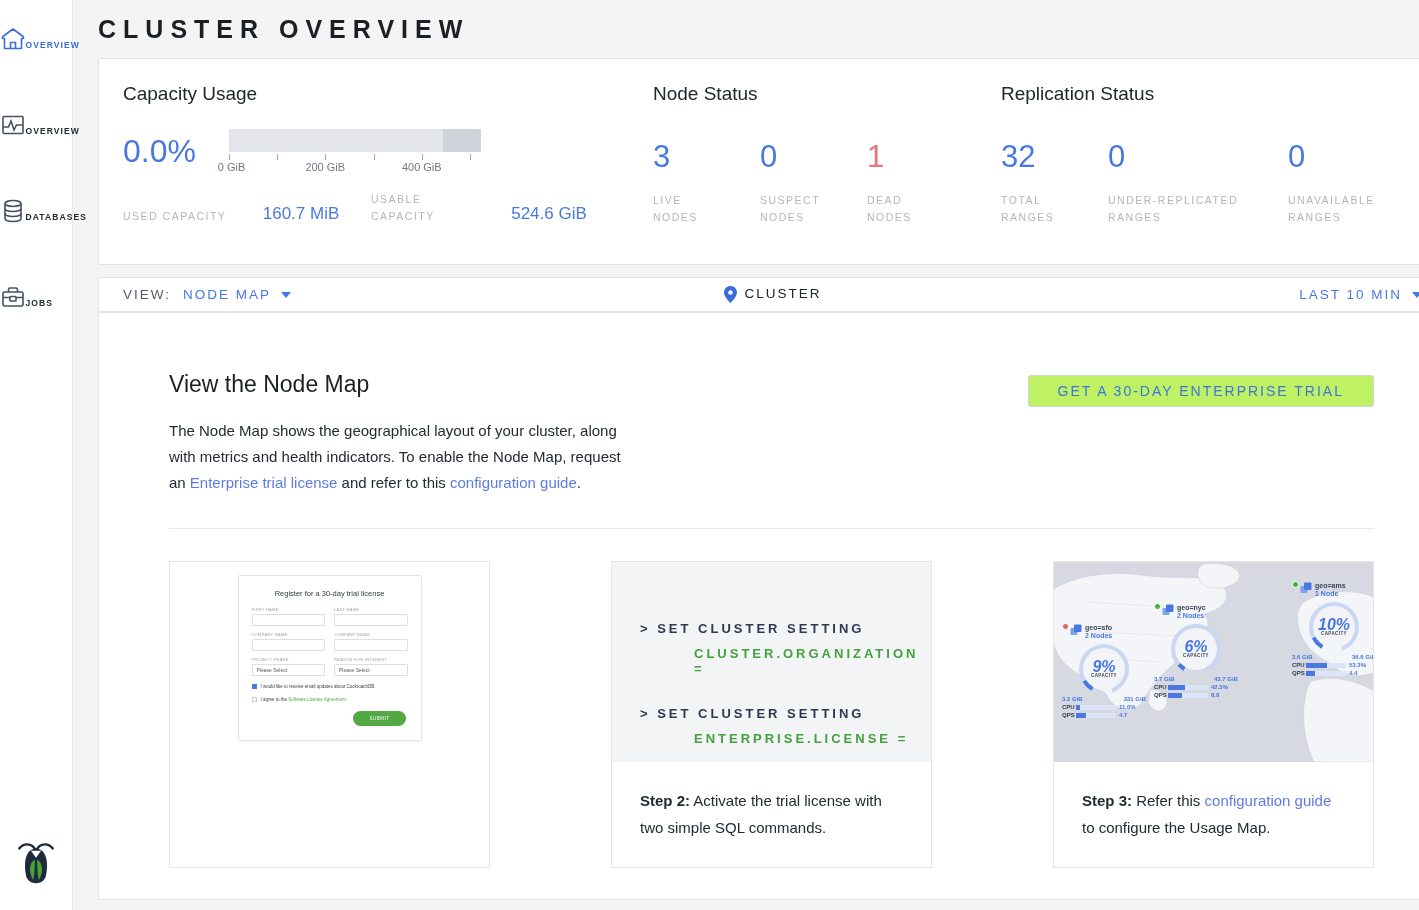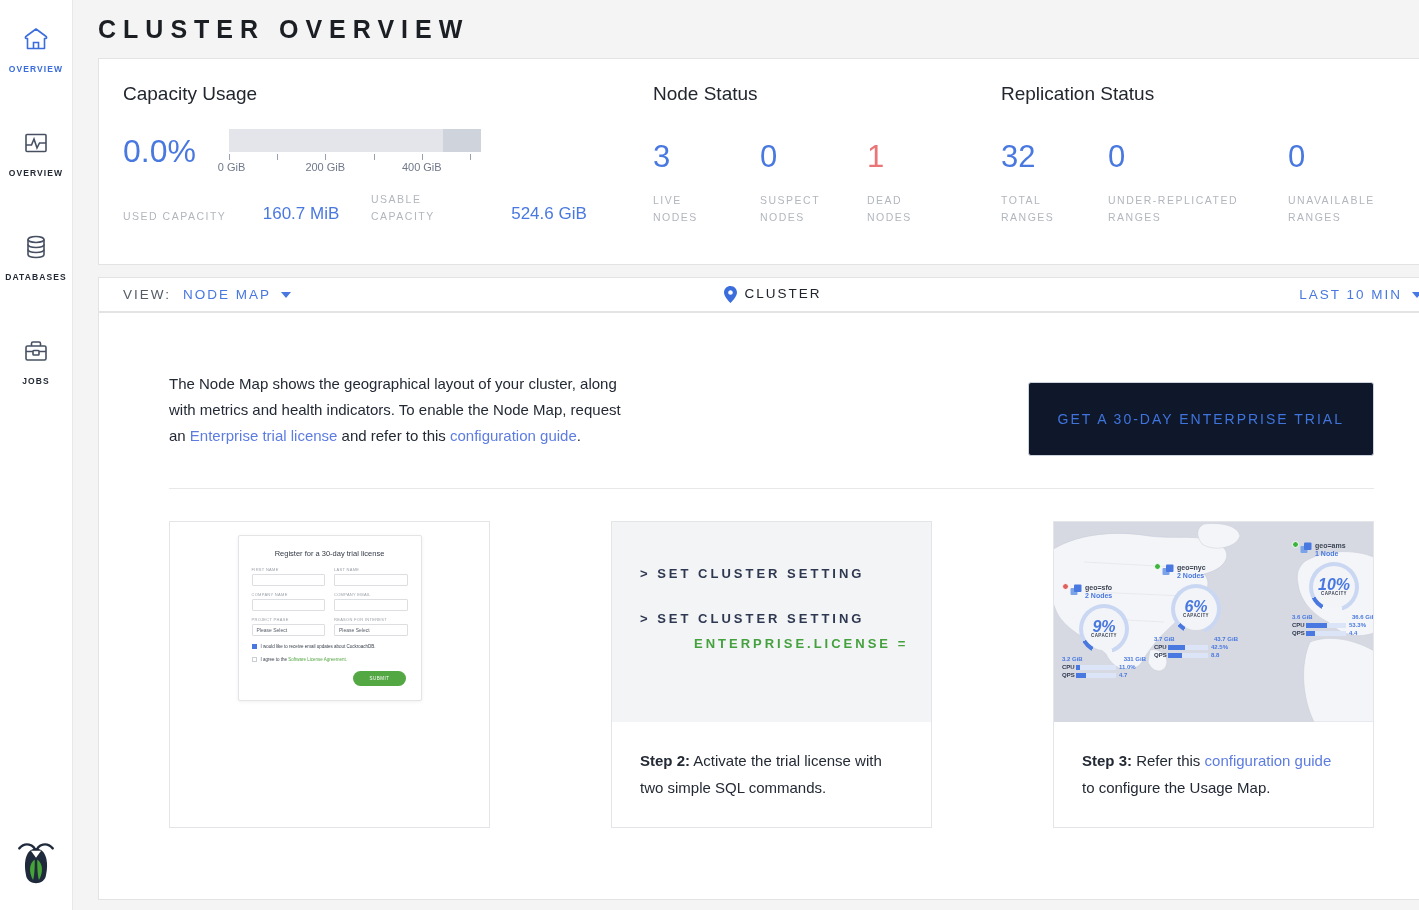--- a/index.html
+++ b/index.html
@@ -3,21 +3,21 @@
 <meta charset="utf-8">
 <style>
   * { margin:0; padding:0; box-sizing:border-box; }
   html,body { width:1419px; height:910px; overflow:hidden; background:#f4f4f5;
     font-family:"Liberation Sans", sans-serif; color:#242a35; }
   .app { display:flex; width:1419px; height:910px; }
 
   
   .sidebar { width:73px; background:#ffffff; border-right:1px solid #e8e8ea;
     display:flex; flex-direction:column; align-items:center; flex-shrink:0; position:relative; }
-  .nav-item { margin-top:20px; width:73px; display:flex; flex-direction:column;
+  .nav-item { margin-top:20px; width:73px; display:flex; flex-direction:row;
     align-items:center; cursor:pointer; padding:6px 0 14px; }
   .nav-item svg { width:26px; height:26px; stroke:#475063; fill:none; stroke-width:1.6; }
   .nav-item .nav-label { margin-top:8px; font-size:8.5px; font-weight:bold;
     letter-spacing:1.1px; color:#242a35; }
   .nav-item.active svg { stroke:#3b6ddc; }
   .nav-item.active .nav-label { color:#3b6ddc; }
   .side-logo { position:absolute; bottom:14px; left:50%; transform:translateX(-50%); }
 
   
   .main { flex:1; padding:0 8px 0 25px; }
@@ -66,23 +66,23 @@
     display:flex; align-items:flex-start; color:#20242c; }
   .viewbar .center svg { margin-right:8px; }
   .viewbar .right { margin-left:auto; color:#4878e0; display:flex; align-items:center; cursor:pointer; }
 
   
   .mainpanel { margin-top:0; height:588px; padding:58px 72px 0 70px; position:relative; }
   .intro-row { display:flex; justify-content:space-between; align-items:flex-start; }
   .nm-title { font-size:23px; font-weight:500; color:#1b1e23; margin-bottom:20px; }
   .nm-desc { width:460px; font-size:15px; line-height:26px; color:#242a35; }
   a.link { color:#5d7ce2; text-decoration:none; cursor:pointer; }
-  .trial-btn { background:#0f172a; border:1px solid #cdd3dd; border-radius:3px;
-    color:#3f74dd; font-size:14px; letter-spacing:2px; padding:28px 29px;
-    font-family:"Liberation Sans",sans-serif; cursor:pointer; margin-top:11px; }
+  .trial-btn { background:#bef264; border:1px solid #cdd3dd; border-radius:3px;
+    color:#3f74dd; font-size:14px; letter-spacing:2px; padding:7px 29px;
+    font-family:"Liberation Sans",sans-serif; cursor:pointer; margin-top:4px; }
   .divider { border-top:1px solid #e8e8ea; margin-top:32px; }
 
   .cards { display:flex; justify-content:space-between; margin-top:32px; }
   .card { width:321px; height:307px; border:1px solid #e3e5e8; background:#fff;
     display:flex; flex-direction:column; }
   .card-top { height:200px; overflow:hidden; position:relative; }
   .card-caption { padding:26px 28px 0 28px; font-size:15px; line-height:26.5px; color:#242a35; }
   .card-caption b { font-weight:bold; }
 
   
@@ -103,21 +103,21 @@
   .mf-check { display:flex; align-items:center; margin-top:8px; }
   .mf-box { width:5px; height:5px; border:1px solid #c9cdd4; margin-right:4px; flex-shrink:0; }
   .mf-box.checked { background:#4878e0; border-color:#4878e0; }
   .mf-check span { font-size:4.5px; color:#3a414c; }
   .mf-check .green { color:#54a843; }
   .mf-submit { display:block; margin:9px 2px 2px auto; background:#54a843; color:#fff;
     border:none; border-radius:8px; font-size:4.5px; letter-spacing:.5px; padding:5px 16px; }
 
   
   .code-top { background:#f3f4f6; padding:44px 0 0 28px; }
-  .code-group { margin-bottom:30px; }
+  .code-group { margin-bottom:30px;margin-top:15px; }
   .code-line1 { font-size:13px; font-weight:bold; letter-spacing:3px; color:#2e3850; }
   .code-line2 { font-size:13px; font-weight:bold; letter-spacing:3px; color:#44a13e;
     margin:10px 0 0 54px; }
 
   
   .map-top { background:#d6d9e2; }
   .map-top svg.basemap { position:absolute; inset:0; }
   .node-widget { position:absolute; width:84px; }
   .nw-head { display:flex; align-items:flex-start; }
   .nw-dot { width:7px; height:7px; border-radius:50%; border:1px solid #fff; margin-top:1px; }
@@ -306,20 +306,21 @@
       </span>
       <span class="right">
         <span>LAST 10 MIN</span>
         <span class="chev"></span>
       </span>
     </div>
 
     <div class="panel mainpanel">
       <div class="intro-row">
         <div>
+          <div class="nm-title">View the Node Map</div>
           <div class="nm-desc"><span>The Node Map shows the geographical layout of your cluster, along with metrics and health indicators. To enable the Node Map, request an </span><a class="link">Enterprise trial license</a><span> and refer to this </span><a class="link">configuration guide</a><span>.</span></div>
         </div>
         <button class="trial-btn">GET A 30-DAY ENTERPRISE TRIAL</button>
       </div>
       <div class="divider"></div>
 
       <div class="cards">
 
         <div class="card">
           <div class="card-top">
@@ -361,20 +362,21 @@
                 </div>
               <button class="mf-submit">SUBMIT</button>
             </div>
           </div>
         </div>
 
         <div class="card">
           <div class="card-top code-top">
             <div class="code-group">
               <div class="code-line1">&gt; SET CLUSTER SETTING</div>
+              <div class="code-line2">CLUSTER.ORGANIZATION =</div>
             </div>
             <div class="code-group">
               <div class="code-line1">&gt; SET CLUSTER SETTING</div>
               <div class="code-line2">ENTERPRISE.LICENSE =</div>
             </div>
           </div>
           <div class="card-caption">
             <b>Step 2:</b><span> Activate the trial license with two simple SQL commands.</span>
           </div>
         </div>

